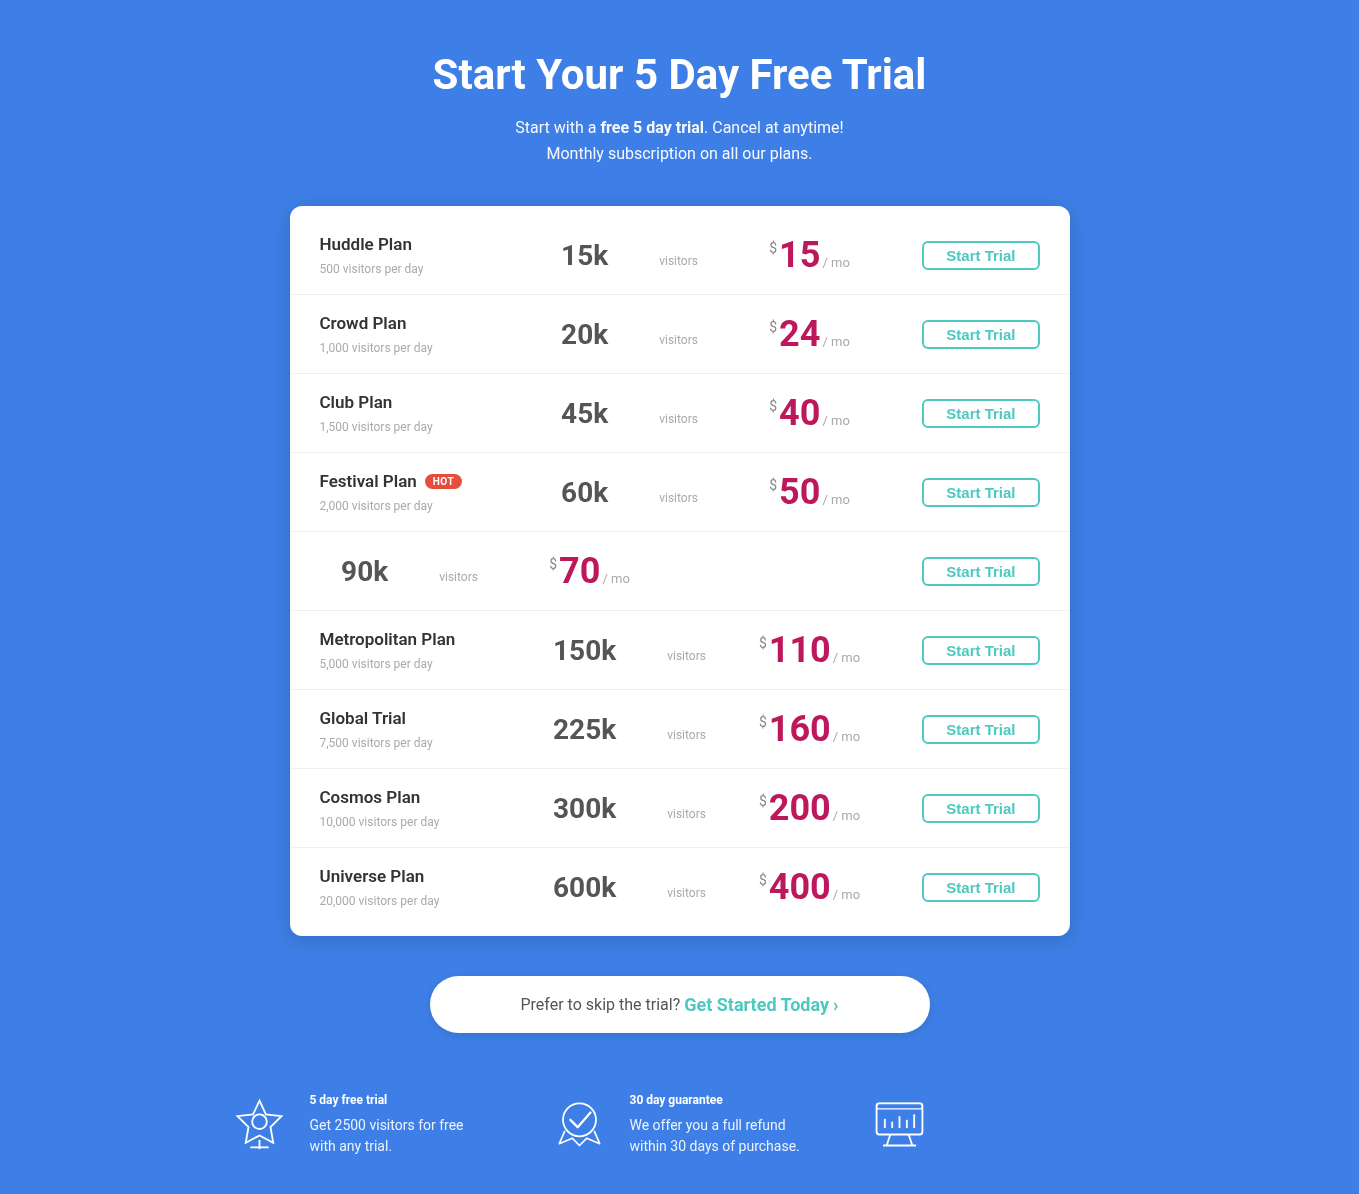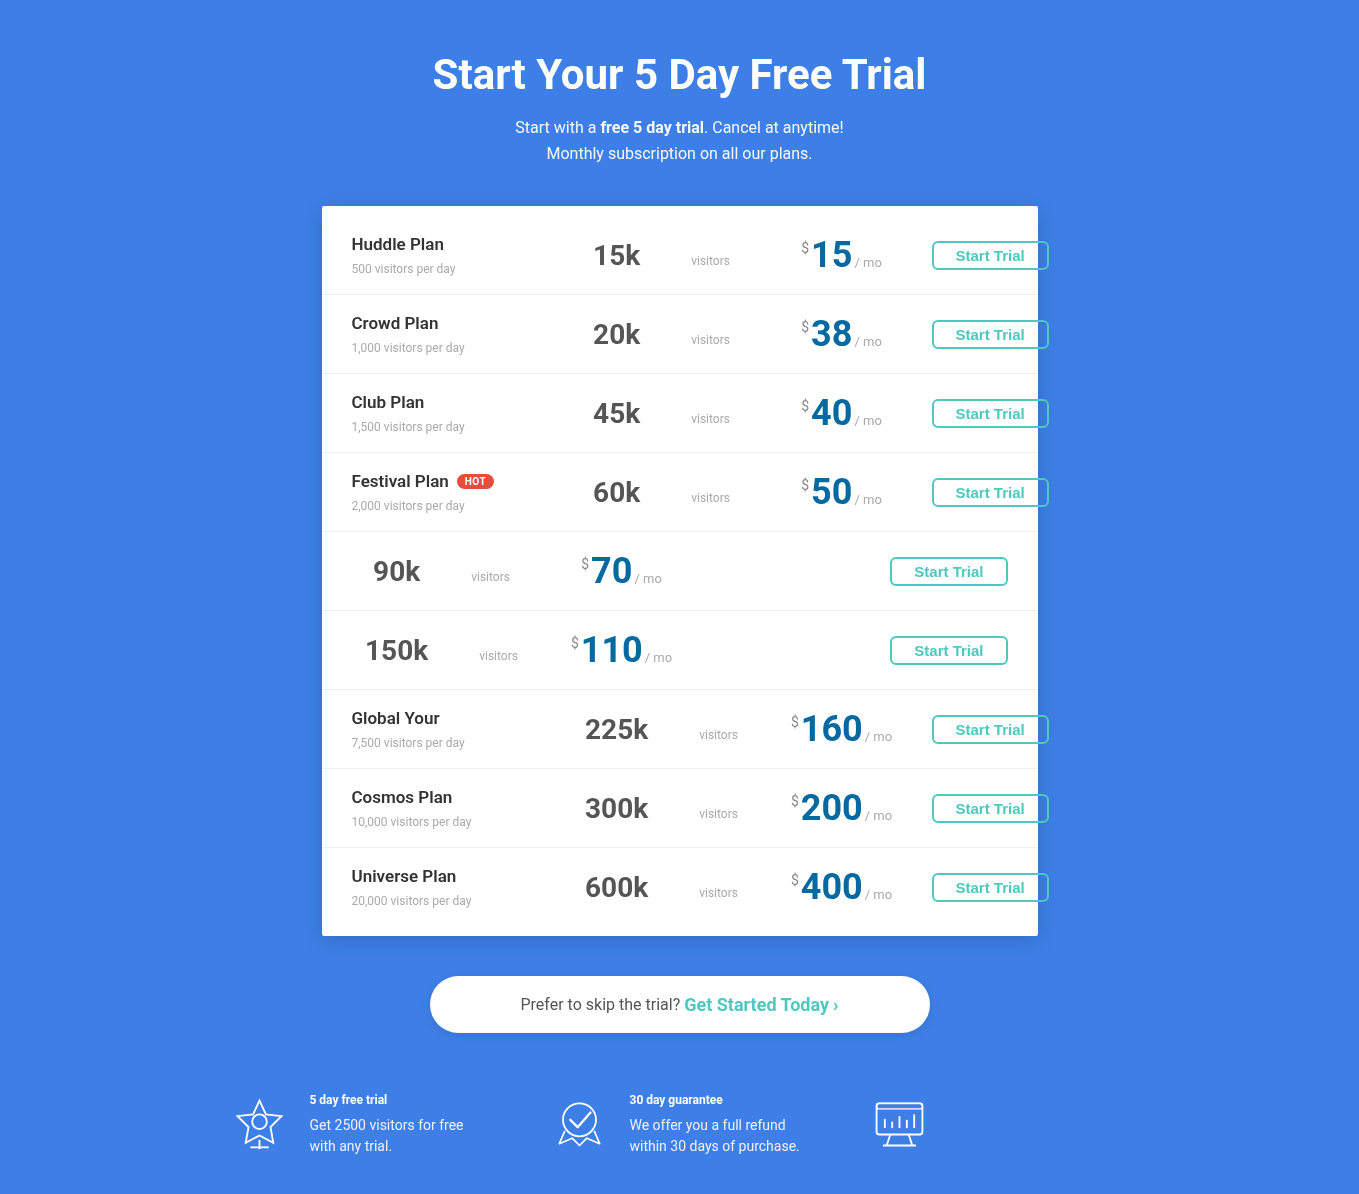--- a/index.html
+++ b/index.html
@@ -28,22 +28,22 @@
       font-size: 16px;
       line-height: 1.6;
       opacity: 0.95;
     }
     .page-header p strong {
       font-weight: 700;
     }
 
     .plans-card {
       background: white;
-      border-radius: 2px;
-      width: 716px;
+      border-radius: 12px;
+      width: 780px;
       padding: 10px 0;
       margin-bottom: 40px;
       box-shadow: 0 4px 20px rgba(0,0,0,0.15);
     }
 
     .plan-row {
       display: flex;
       align-items: center;
       padding: 18px 30px;
       border-bottom: 1px solid #f0f0f0;
@@ -106,21 +106,21 @@
     }
     .price-dollar-sign {
       font-size: 14px;
       color: #888;
       align-self: flex-start;
       margin-top: 6px;
     }
     .price-amount {
       font-size: 36px;
       font-weight: 700;
-      color: #0369a1;
+      color: #be185d;
     }
     .price-period {
       font-size: 13px;
       color: #aaa;
     }
 
     .plan-action {
       flex: 1;
       display: flex;
       justify-content: flex-end;
@@ -246,21 +246,21 @@
           <span>Crowd Plan</span>
 
         </div>
         <div class="plan-visitors-day">1,000 visitors per day</div>
       </div>
       <div class="plan-monthly-visitors">
         <span class="visitors-num">20k</span><span class="visitors-label"> visitors</span>
       </div>
       <div class="plan-price">
         <span class="price-dollar-sign">$</span>
-        <span class="price-amount">38</span>
+        <span class="price-amount">24</span>
         <span class="price-period">/ mo</span>
       </div>
       <div class="plan-action">
         <button class="start-trial-btn">Start Trial</button>
       </div>
     </div>
     <div class="plan-row">
       <div class="plan-info">
         <div class="plan-name">
           <span>Club Plan</span>
@@ -307,36 +307,43 @@
       <div class="plan-price">
         <span class="price-dollar-sign">$</span>
         <span class="price-amount">70</span>
         <span class="price-period">/ mo</span>
       </div>
       <div class="plan-action">
         <button class="start-trial-btn">Start Trial</button>
       </div>
     </div>
     <div class="plan-row">
+      <div class="plan-info">
+        <div class="plan-name">
+          <span>Metropolitan Plan</span>
+
+        </div>
+        <div class="plan-visitors-day">5,000 visitors per day</div>
+      </div>
       <div class="plan-monthly-visitors">
         <span class="visitors-num">150k</span><span class="visitors-label"> visitors</span>
       </div>
       <div class="plan-price">
         <span class="price-dollar-sign">$</span>
         <span class="price-amount">110</span>
         <span class="price-period">/ mo</span>
       </div>
       <div class="plan-action">
         <button class="start-trial-btn">Start Trial</button>
       </div>
     </div>
     <div class="plan-row">
       <div class="plan-info">
         <div class="plan-name">
-          <span>Global Your</span>
+          <span>Global Trial</span>
 
         </div>
         <div class="plan-visitors-day">7,500 visitors per day</div>
       </div>
       <div class="plan-monthly-visitors">
         <span class="visitors-num">225k</span><span class="visitors-label"> visitors</span>
       </div>
       <div class="plan-price">
         <span class="price-dollar-sign">$</span>
         <span class="price-amount">160</span>

